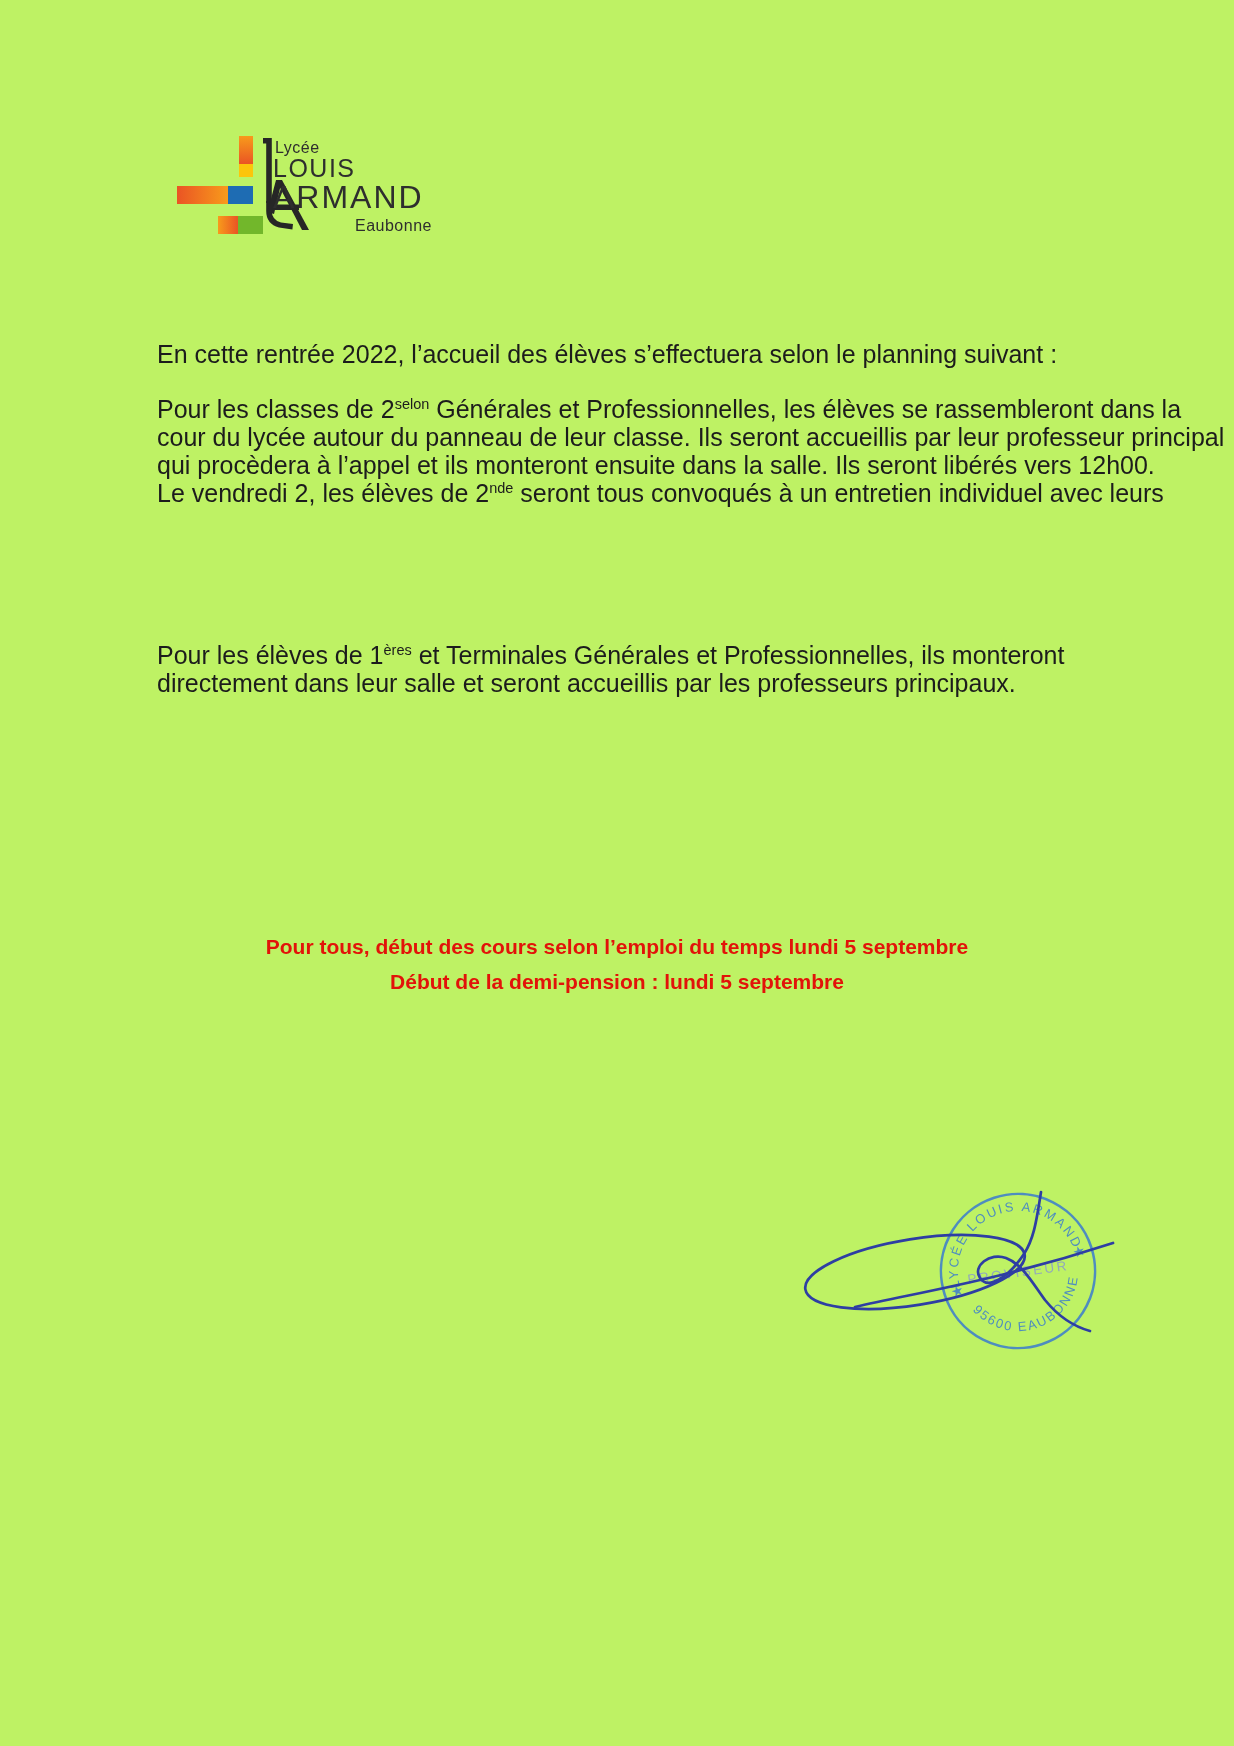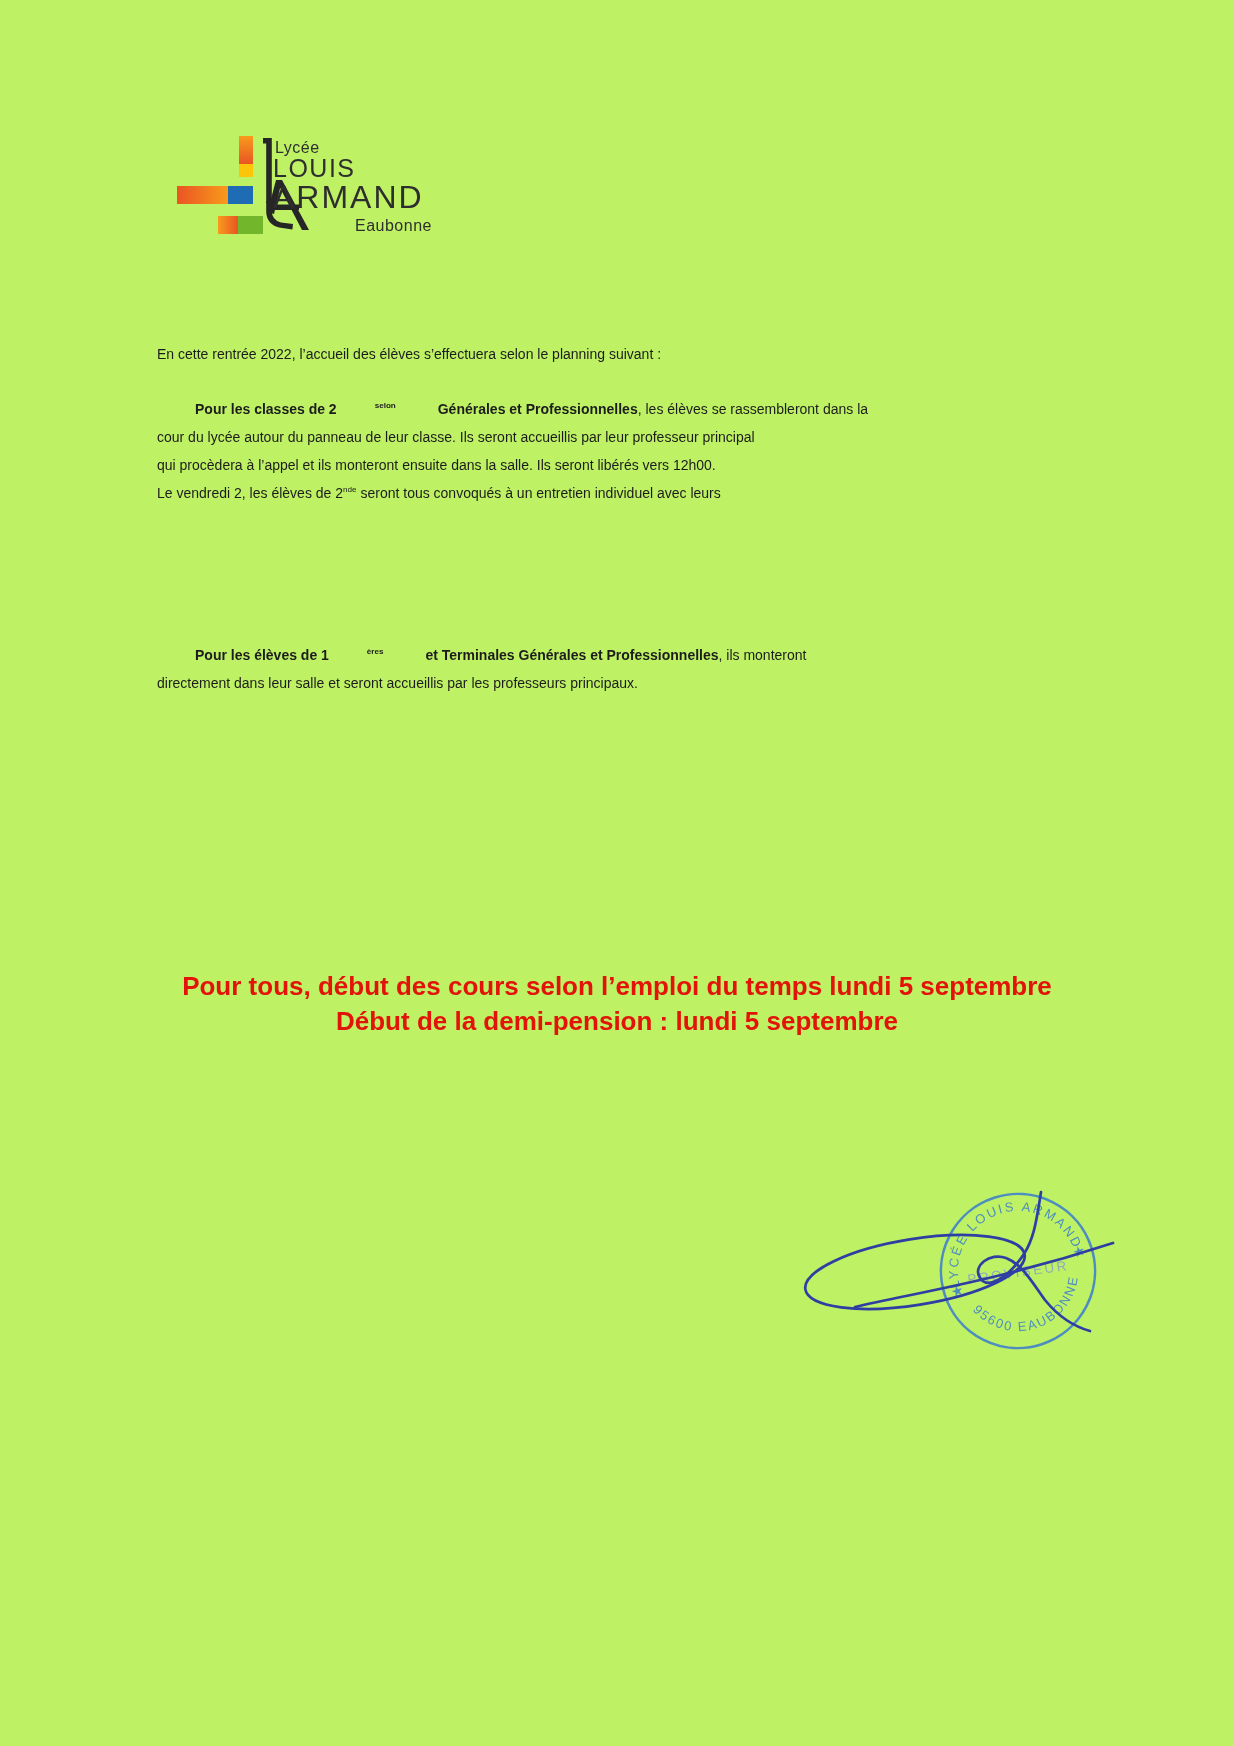--- a/index.html
+++ b/index.html
@@ -7,37 +7,36 @@
     position:relative;
     width:1234px;height:1746px;
     background:#bef264;
     font-family:"Liberation Sans", sans-serif;
     color:#1c1c1c;
     overflow:hidden;
   }
   .txt{
     position:absolute;
     left:157px;
-    font-size:14px;
+    font-size:25px;
     line-height:28px;
     color:#1c1c1c;
     white-space:nowrap;
   }
-  .b{font-weight:bold;margin-left:38px;}
+  .b{font-weight:normal;}
   sup{font-size:0.58em;vertical-align:super;line-height:0;}
   .notice{
     position:absolute;
     left:0;top:929px;width:1234px;
     text-align:center;
     font-weight:bold;
-    font-size:26px;
+    font-size:21px;
     line-height:35px;
     color:#E21309;
     white-space:nowrap;
-    margin-top:40px;
   }
   .logo-svg{position:absolute;left:175px;top:118px;}
   .sig-svg{position:absolute;left:690px;top:1160px;}
   .logo-txt{fill:#2e2e2e;font-family:"Liberation Sans", sans-serif;}
 </style>
 </head>
 <body>
 
 <div class="page">
 

